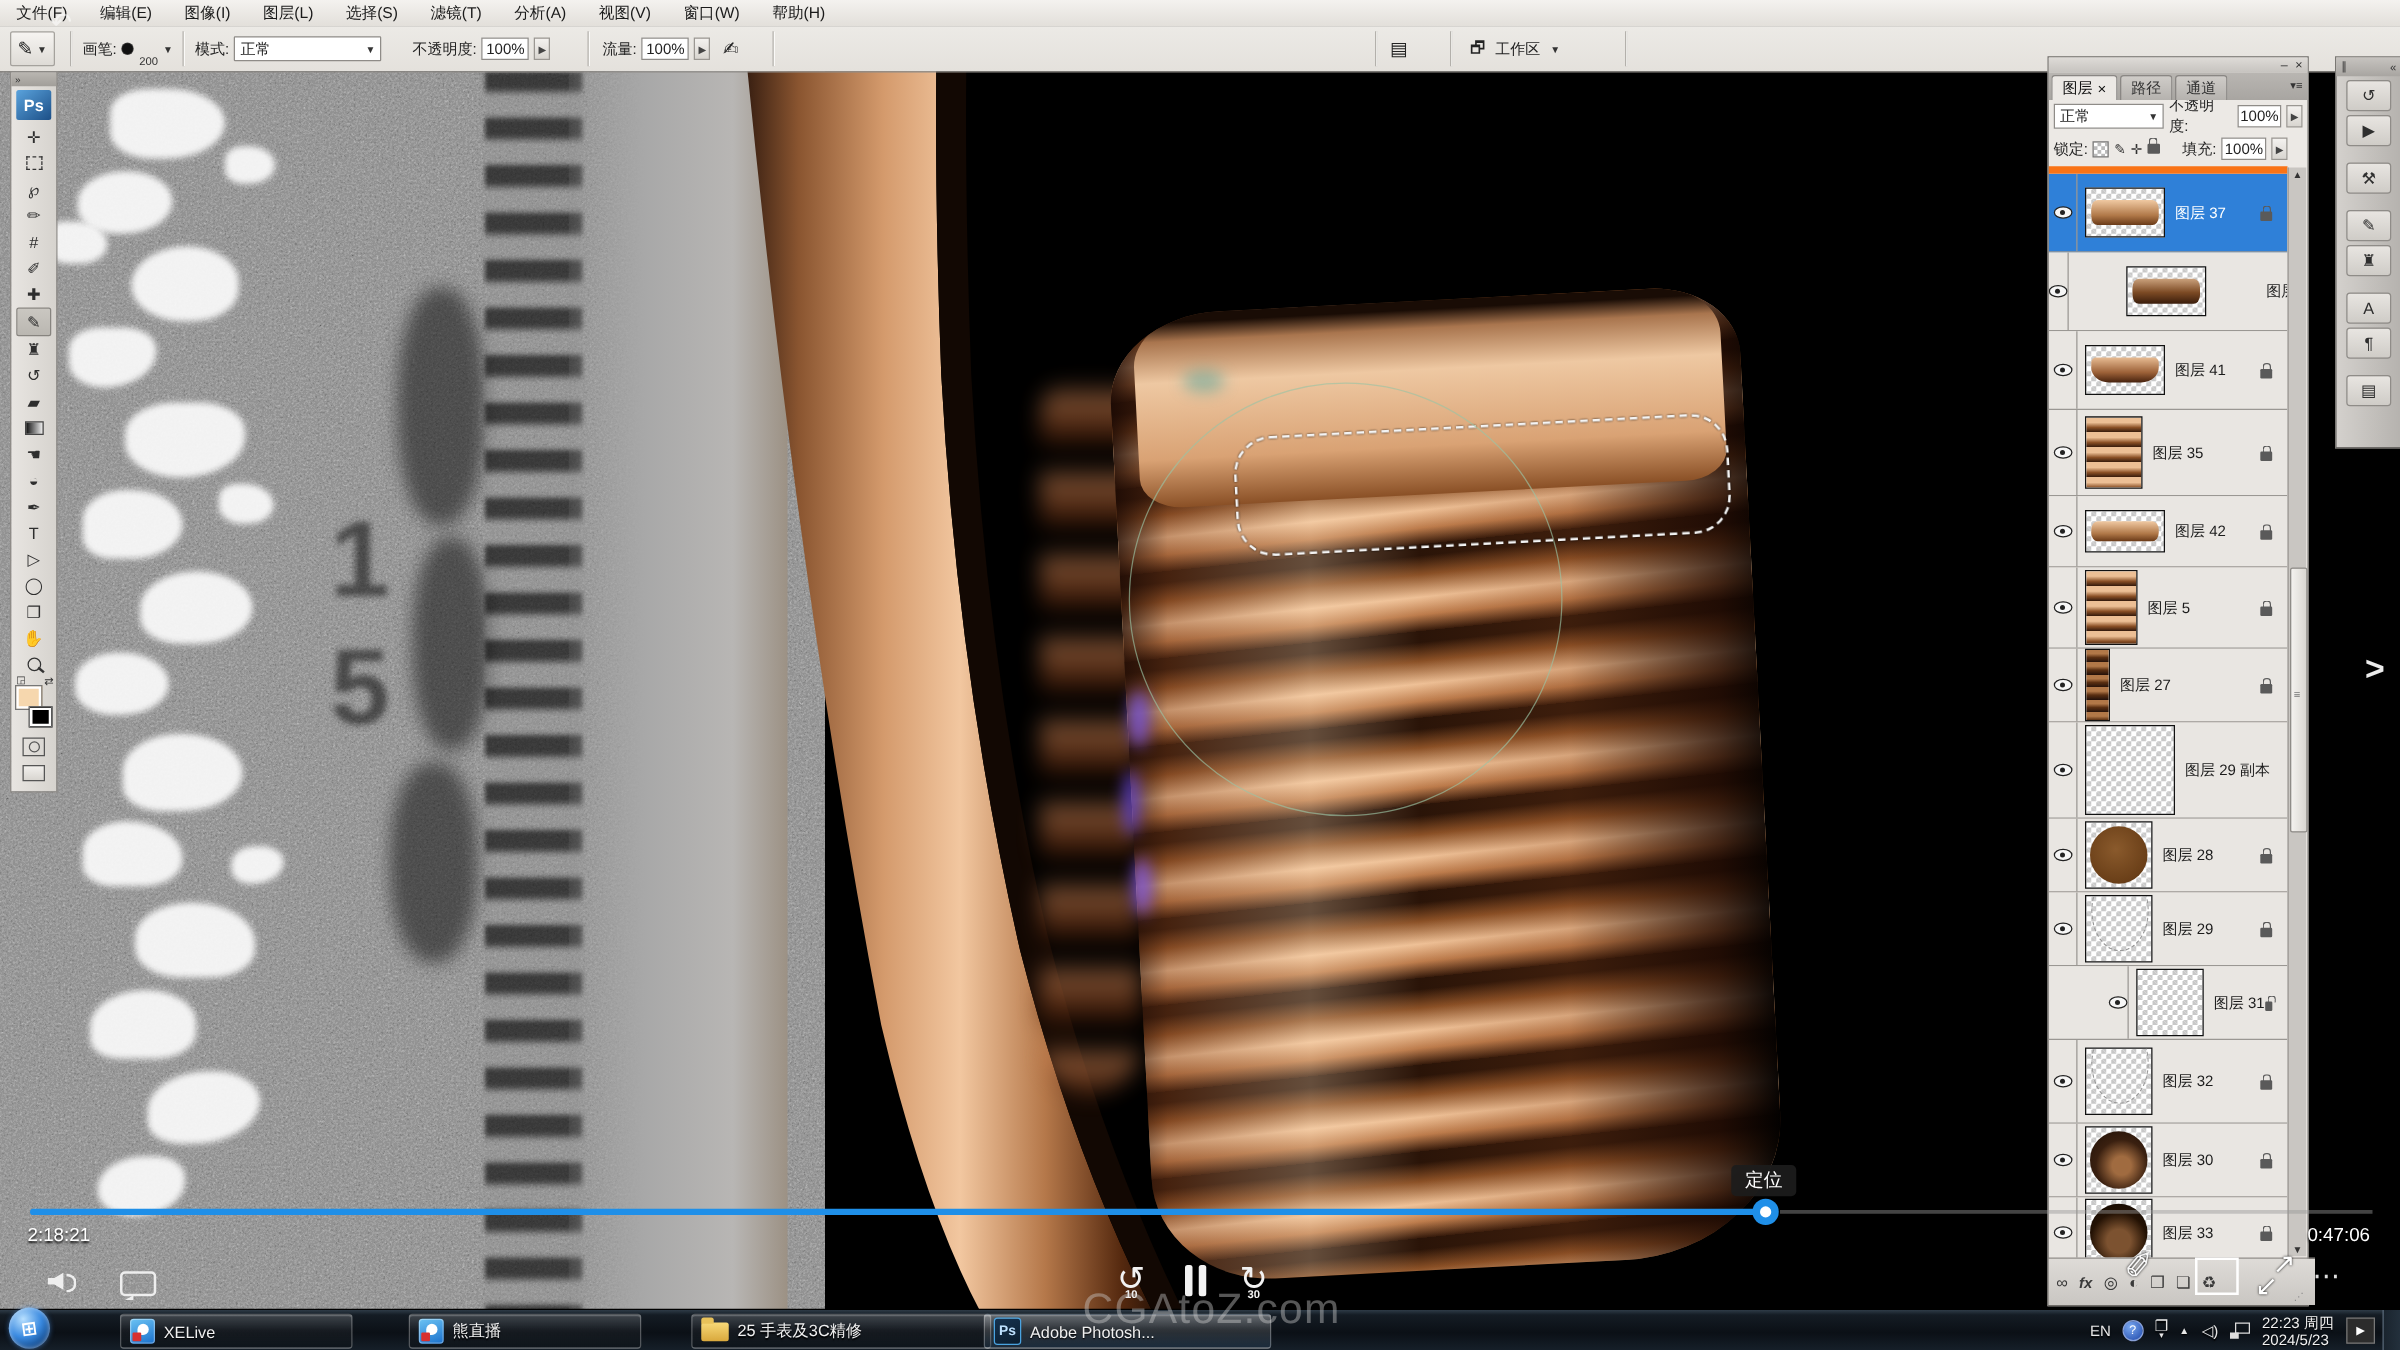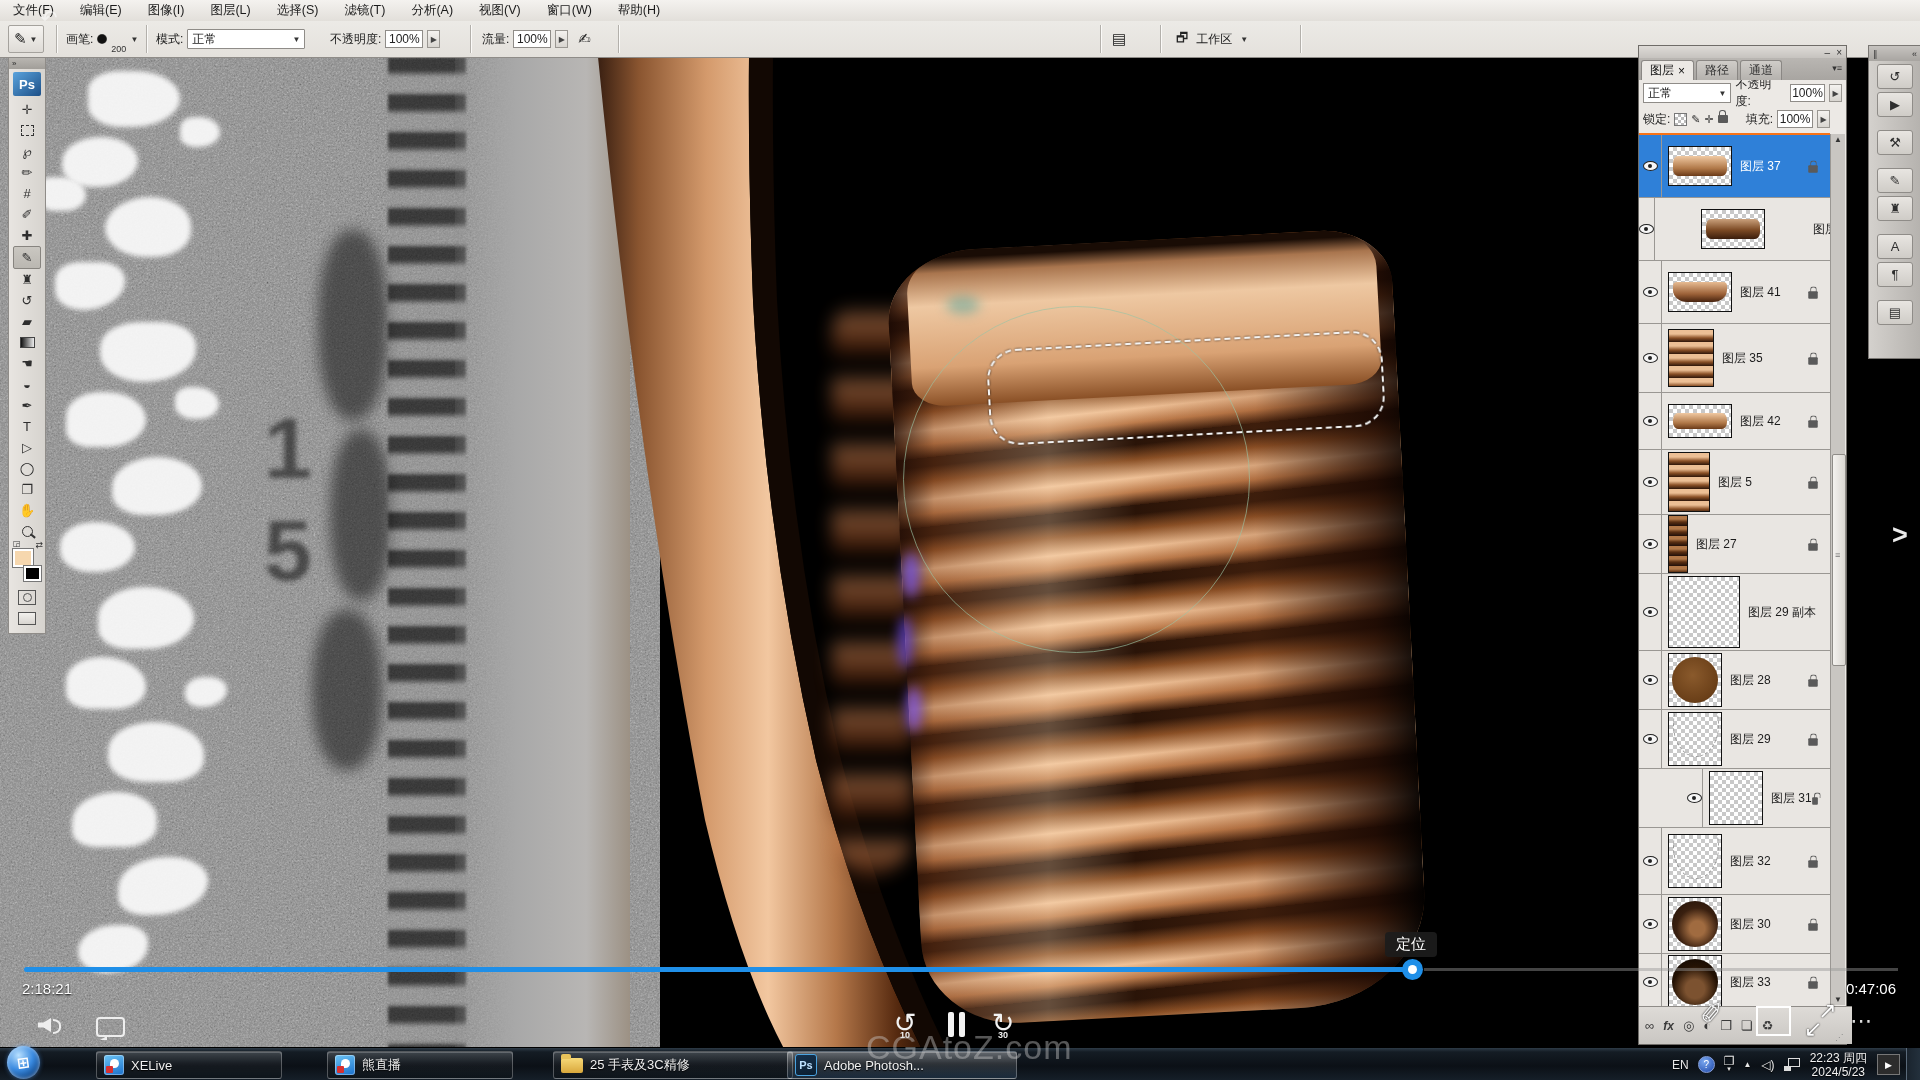--- a/index.html
+++ b/index.html
@@ -92,21 +92,21 @@
   .lp-select{width:80px;height:18px;background:#fff;border:1px solid #8f8c88;display:flex;align-items:center;
      justify-content:space-between;padding:0 4px;}
   .lp-label{font-size:12px;color:#222;}
   .lock-minis{display:flex;align-items:center;gap:4px;}
   .mini-checker{width:11px;height:11px;border:1px solid #777;
      background:repeating-conic-gradient(#bbb 0 25%,#fff 0 50%) 0 0/6px 6px;}
   .mini-glyph{font-size:11px;color:#333;}
   .lock{width:10px;height:8px;background:#5a5a5a;border-radius:1px;position:relative;margin-top:5px;}
   .lock::before{content:"";position:absolute;left:1.5px;top:-5px;width:5px;height:5px;border:1.5px solid #5a5a5a;
      border-bottom:none;border-radius:3px 3px 0 0;}
-  .layer-list{position:absolute;left:0;top:87px;width:191px;bottom:38px;overflow:hidden;border-top:2px solid #f97316;}
+  .layer-list{position:absolute;left:0;top:87px;width:191px;bottom:38px;overflow:hidden;border-top:6px solid #f97316;}
   .layer-row{display:flex;align-items:center;border-bottom:1px solid #9a9793;background:#e9e6e2;position:relative;}
   .layer-row.selected{background:#2f80d8;}
   .layer-row.selected .layer-name{color:#fff;}
   .eye-cell{width:22px;align-self:stretch;border-right:1px solid #9a9793;display:flex;align-items:center;justify-content:center;}
   .eye{width:15px;height:10px;position:relative;}
   .eye::before{content:"";position:absolute;inset:0;border:1px solid #222;border-radius:50%;background:#f6f6f6;}
   .eye::after{content:"";position:absolute;left:5px;top:2.5px;width:4px;height:4px;background:#222;border-radius:50%;}
   .thumb{margin-left:6px;border:1px solid #111;position:relative;flex-shrink:0;
      background:#fff; background-image:
        linear-gradient(45deg,#c8c8c8 25%,transparent 25%,transparent 75%,#c8c8c8 75%),
@@ -199,21 +199,21 @@
   .psicon{width:20px;height:20px;background:linear-gradient(160deg,#16324e,#0b1e30);border:1px solid #4aa3e0;border-radius:3px;
      color:#bfe2ff;font-size:11px;font-weight:bold;display:flex;align-items:center;justify-content:center;flex-shrink:0;}
   .tray{position:absolute;right:0;top:0;height:33px;display:flex;align-items:center;}
   .tray-item{color:#e8e8e8;font-size:12px;text-shadow:0 1px 1px #000;}
   .qorb{width:15px;height:15px;border-radius:50%;background:radial-gradient(circle at 35% 30%,#7aa8f0,#1c46a8);
      color:#fff;font-size:10px;display:flex;align-items:center;justify-content:center;border:1px solid #88a0d8;}
   .winstack{display:flex;flex-direction:column;align-items:center;line-height:8px;}
   .net{width:16px;height:13px;position:relative;}
   .net::before{content:"";position:absolute;right:0;top:0;width:10px;height:7px;border:1.5px solid #ddd;}
   .net::after{content:"";position:absolute;left:0;bottom:0;width:7px;height:5px;background:#ddd;}
-  .clock{color:#f2f2f2;font-size:12px;line-height:14px;text-align:center;text-shadow:0 1px 1px #000;}
+  .clock{color:#f2f2f2;font-size:12px;line-height:14px;text-align:left;text-shadow:0 1px 1px #000;}
   .mediabox{width:21px;height:19px;background:#2c2c2c;border:1px solid #777;display:flex;align-items:center;justify-content:center;
      color:#fff;font-size:9px;}
   .showdesk{width:13px;height:33px;background:linear-gradient(90deg,#1a242e,#23303c);border-left:1px solid #5a6a7a;}
 </style>
 </head>
 <body>
 
 <div class="screen">
 
   <div class="canvas">

